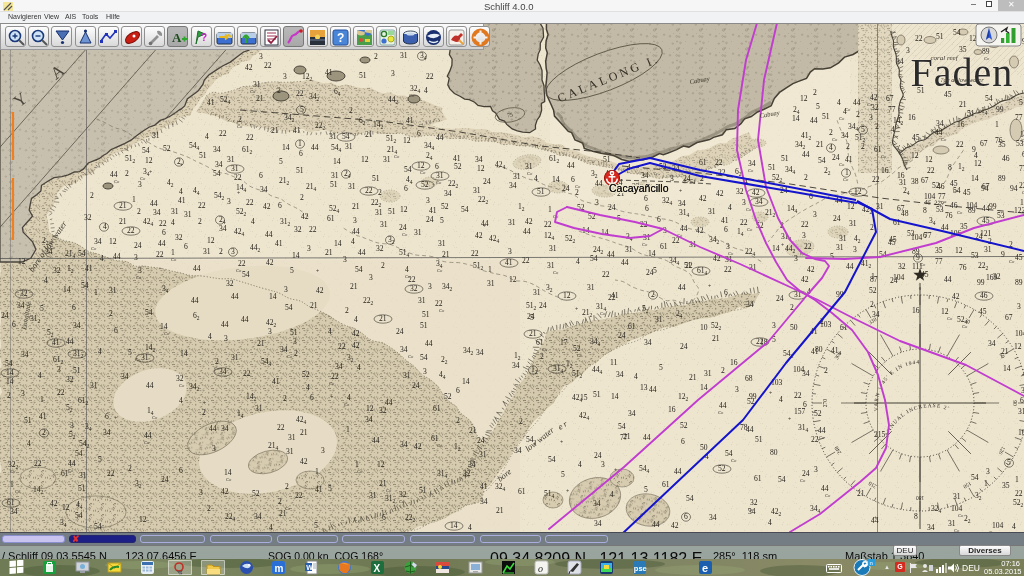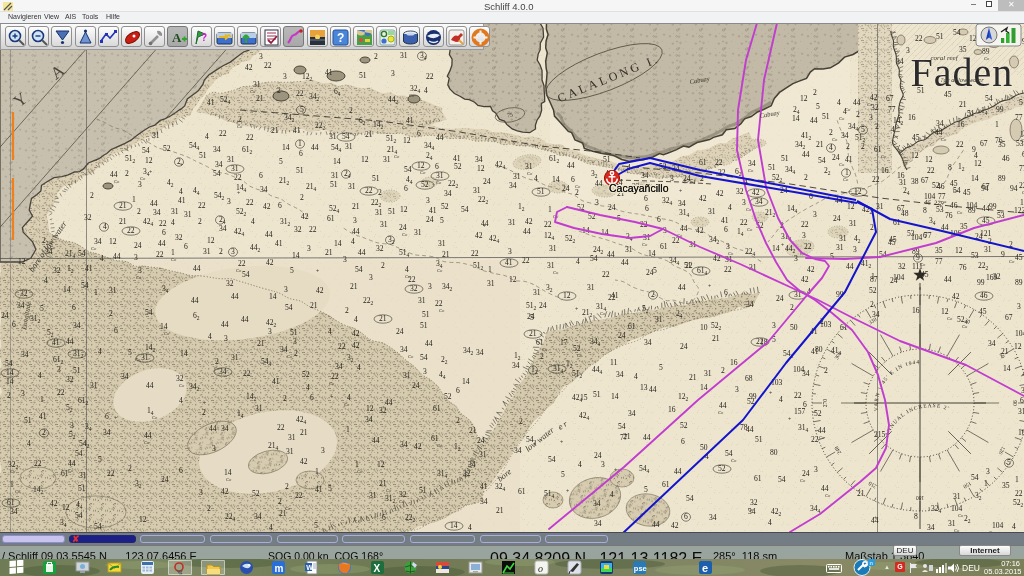--- a/index.html
+++ b/index.html
@@ -1488,21 +1488,21 @@
     <div style="position:absolute;left:72px;top:1px;color:#e03030;font-size:9px;font-weight:bold;font-family:Liberation Sans">✘</div>
   </div>
 <div class="statusbar">
  <span style="left:2px">/ Schliff 09 03.5545 N&nbsp;&nbsp;&nbsp;&nbsp;&nbsp;&nbsp;123 07.6456 E</span>
  <span style="left:268px;font-size:10.5px">SOG 0.00 kn&nbsp;&nbsp;COG 168°</span>
  <span style="left:490px;font-size:16px">09 34.8209 N&nbsp;&nbsp;&nbsp;121 13.1182 E</span>
  <span style="left:713px">285°&nbsp;&nbsp;118 sm</span>
  <span style="left:845px">Maßstab 1:3840</span>
  <div class="langbox" style="left:893px;top:-1px;width:24px">DEU</div>
  <div class="langbox" style="left:963px;top:-1px;width:24px;font-style:italic">(Internet)</div>
- <div class="langbox" style="left:959px;top:-1px;width:52px;font-weight:bold">Internet</div>
+ <div class="langbox" style="left:959px;top:-1px;width:52px;font-weight:bold">Diverses</div>
 </div>
 <div class="taskbar">
     <svg width="1024" height="17" style="position:absolute;left:0;top:0">
       <g fill="#4a5a38" opacity="0.45">
         <ellipse cx="60" cy="12" rx="40" ry="6"></ellipse>
         <ellipse cx="230" cy="4" rx="50" ry="5"></ellipse>
         <ellipse cx="420" cy="13" rx="45" ry="6"></ellipse>
         <ellipse cx="610" cy="5" rx="55" ry="5"></ellipse>
         <ellipse cx="800" cy="12" rx="40" ry="6"></ellipse>
         <ellipse cx="960" cy="4" rx="45" ry="5"></ellipse>

